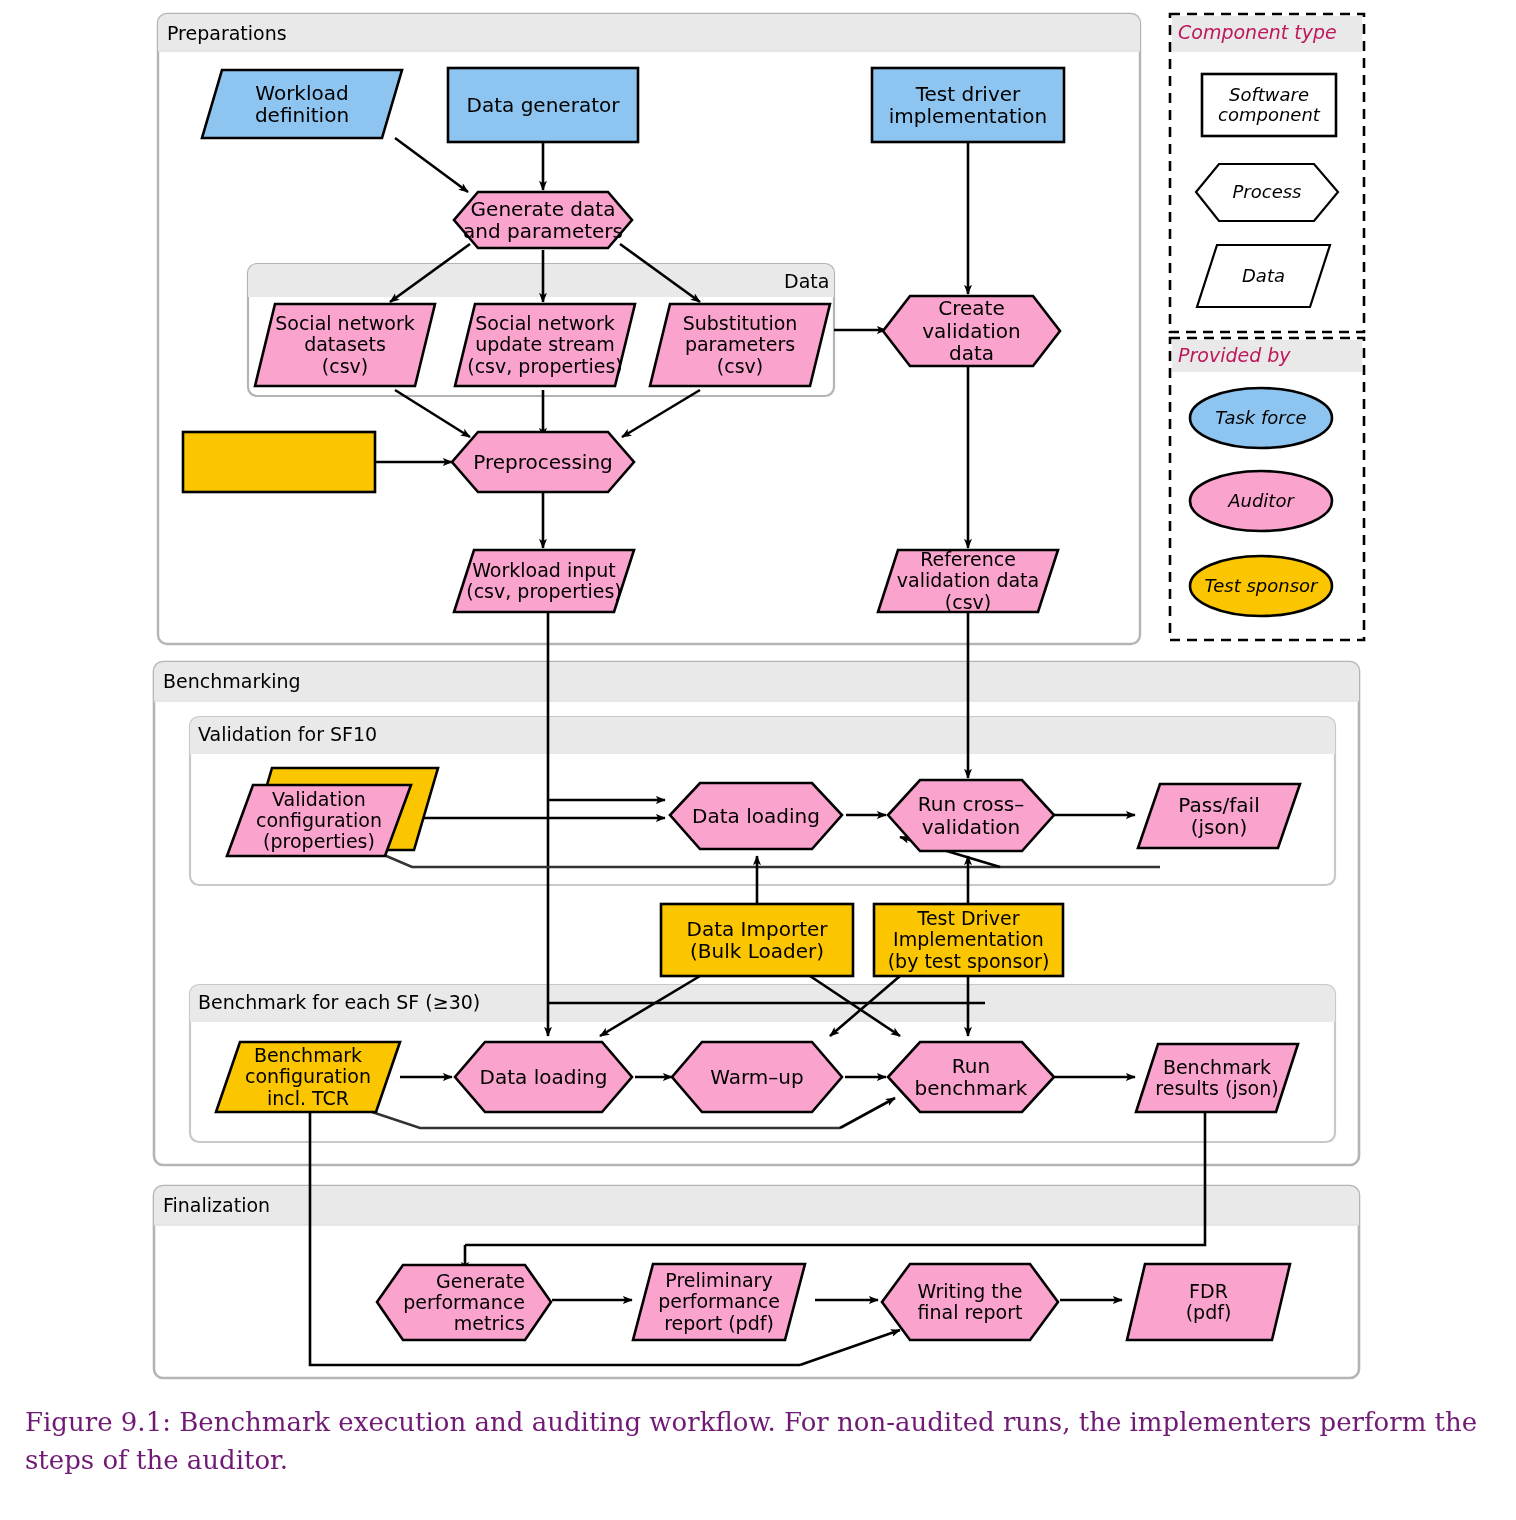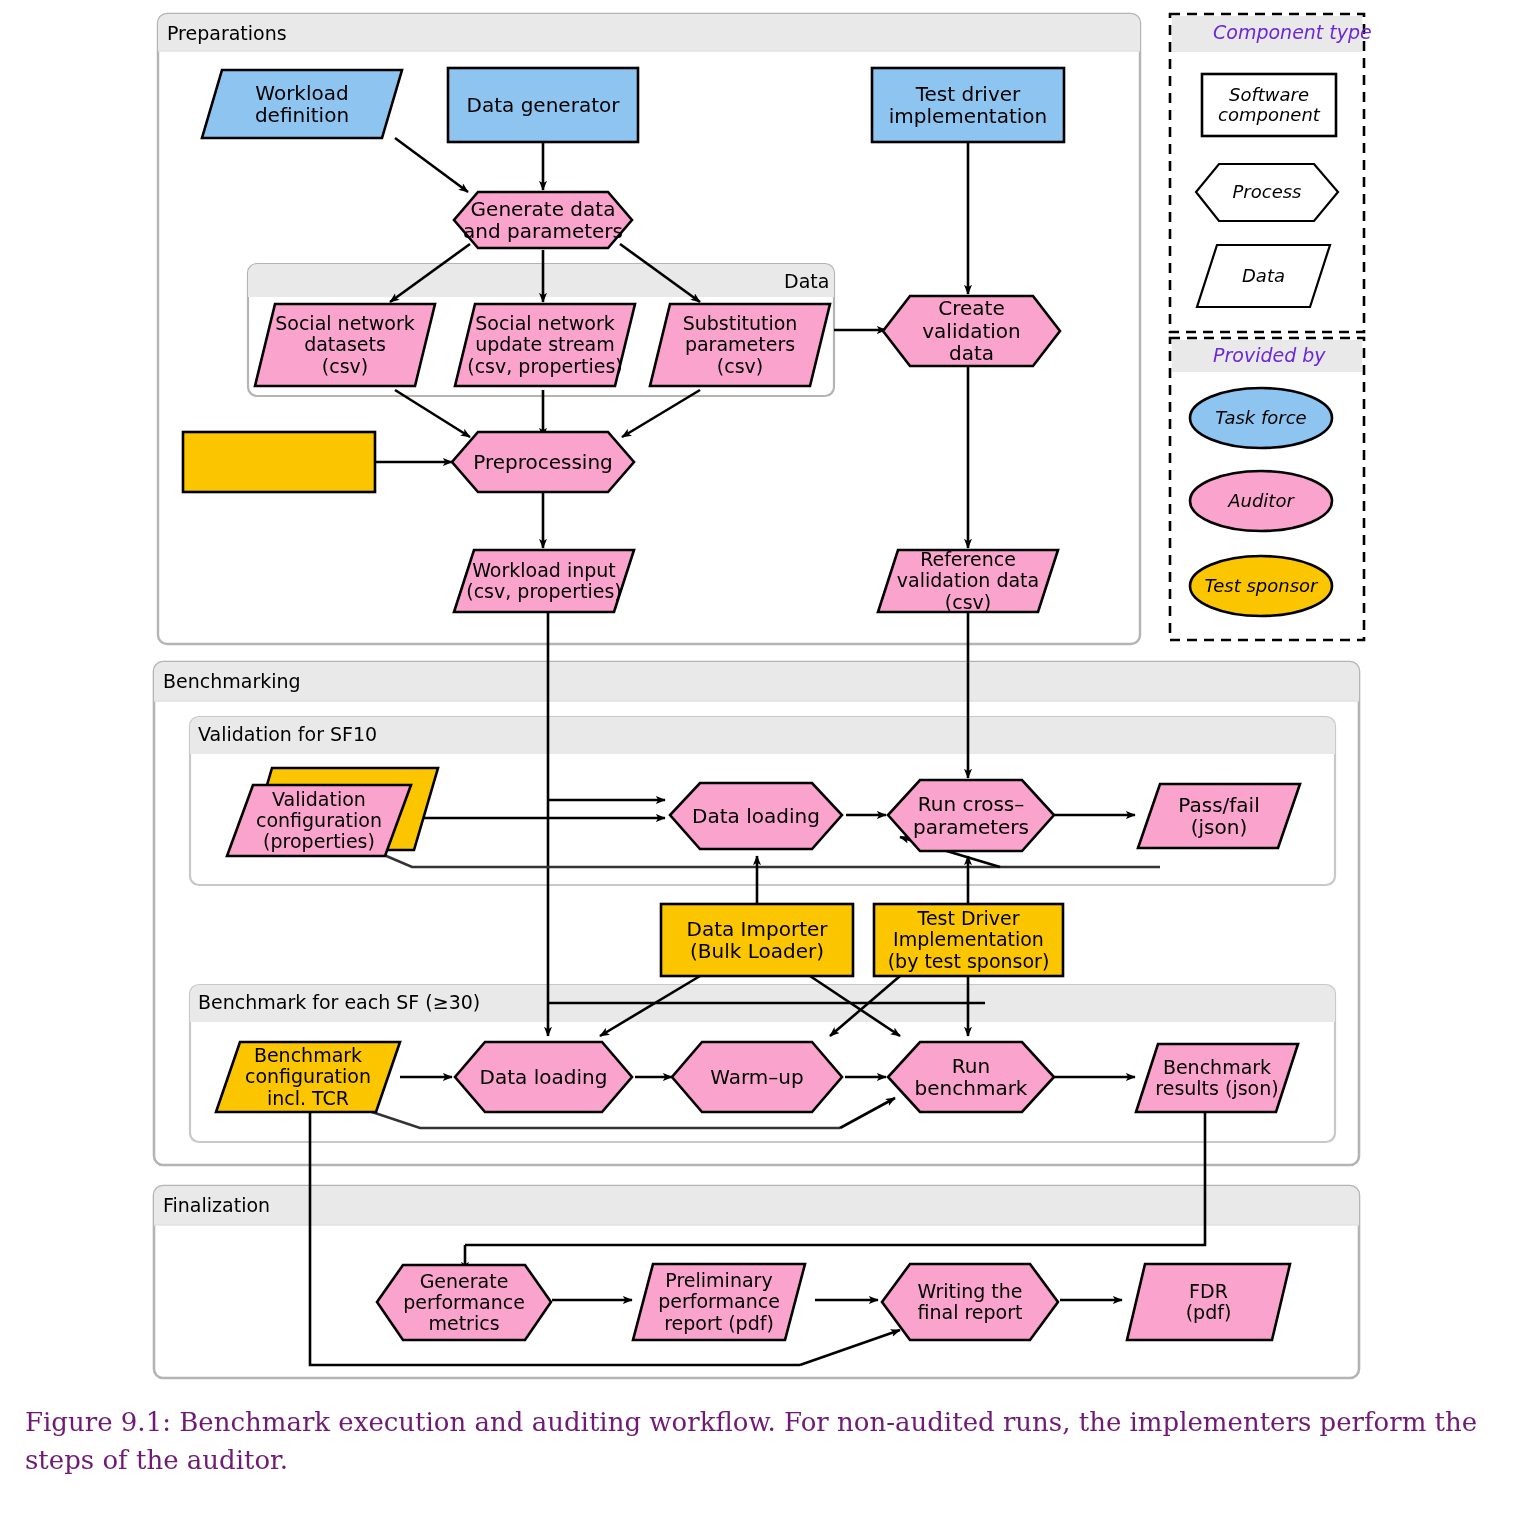--- a/index.html
+++ b/index.html
@@ -35,23 +35,22 @@
     position: absolute;
     font-size: 19px;
     color: #000;
     font-family: "DejaVu Sans", sans-serif;
     text-align: right;
   }
   .legendhdr {
     position: absolute;
     font-size: 19px;
     font-style: italic;
-    color: #6d28d9;
-    font-family: "DejaVu Sans", sans-serif;
-    margin-left: 35px;
+    color: #be185d;
+    font-family: "DejaVu Sans", sans-serif;
   }
   .legendlbl {
     position: absolute;
     display: flex;
     align-items: center;
     justify-content: center;
     text-align: center;
     font-style: italic;
     font-size: 18px;
     line-height: 1.12;
@@ -296,38 +295,38 @@
 <div class="lbl" style="left:454px; top:550px; width:180px; height:62px; font-size:19px; white-space:pre-line;">Workload input
 (csv, properties)</div>
 <div class="lbl" style="left:878px; top:550px; width:180px; height:62px; font-size:19px; white-space:pre-line;">Reference
 validation data
 (csv)</div>
 <div class="lbl" style="left:230px; top:785px; width:178px; height:71px; font-size:19px; white-space:pre-line;">Validation
 configuration
 (properties)</div>
 <div class="lbl" style="left:670px; top:783px; width:172px; height:66px; font-size:20px; white-space:pre-line;">Data loading</div>
 <div class="lbl" style="left:888px; top:780px; width:166px; height:71px; font-size:20px; white-space:pre-line;">Run cross–
-parameters</div>
+validation</div>
 <div class="lbl" style="left:1140px; top:784px; width:158px; height:64px; font-size:20px; white-space:pre-line;">Pass/fail
 (json)</div>
 <div class="lbl" style="left:661px; top:904px; width:192px; height:72px; font-size:20px; white-space:pre-line;">Data Importer
 (Bulk Loader)</div>
 <div class="lbl" style="left:874px; top:904px; width:189px; height:72px; font-size:19px; white-space:pre-line;">Test Driver
 Implementation
 (by test sponsor)</div>
 <div class="lbl" style="left:218px; top:1042px; width:180px; height:70px; font-size:19px; white-space:pre-line;">Benchmark
 configuration
 incl. TCR</div>
 <div class="lbl" style="left:455px; top:1042px; width:177px; height:70px; font-size:20px; white-space:pre-line;">Data loading</div>
 <div class="lbl" style="left:672px; top:1042px; width:170px; height:70px; font-size:20px; white-space:pre-line;">Warm–up</div>
 <div class="lbl" style="left:888px; top:1042px; width:166px; height:70px; font-size:20px; white-space:pre-line;">Run
 benchmark</div>
 <div class="lbl" style="left:1138px; top:1044px; width:158px; height:68px; font-size:19px; white-space:pre-line;">Benchmark
 results (json)</div>
-<div class="lbl" style="left:377px; top:1265px; width:174px; height:75px; font-size:19px; white-space:pre-line;">Generate
+<div class="lbl" style="left:377px; top:1265px; width:174px; height:75px; font-size:19px; white-space:pre-line;text-align:right;">Generate
 performance
 metrics</div>
 <div class="lbl" style="left:633px; top:1264px; width:172px; height:76px; font-size:19px; white-space:pre-line;">Preliminary
 performance
 report (pdf)</div>
 <div class="lbl" style="left:882px; top:1264px; width:176px; height:76px; font-size:19px; white-space:pre-line;">Writing the
 final report</div>
 <div class="lbl" style="left:1127px; top:1264px; width:163px; height:76px; font-size:19px; white-space:pre-line;">FDR
 (pdf)</div>
 

